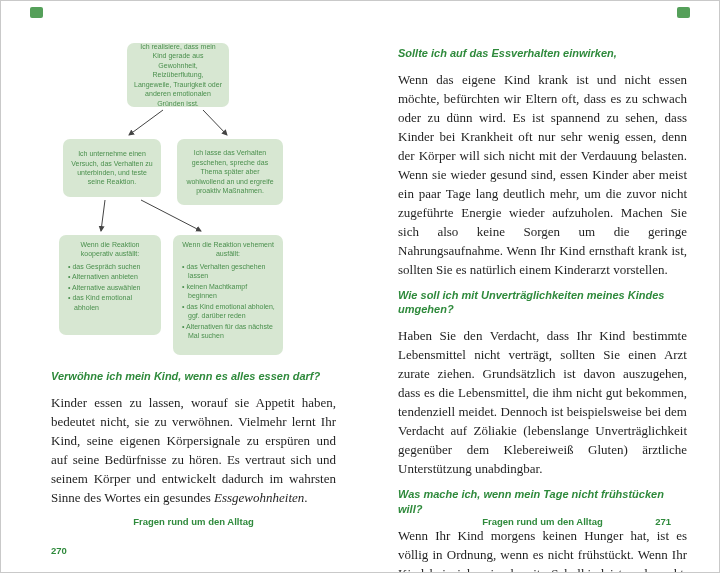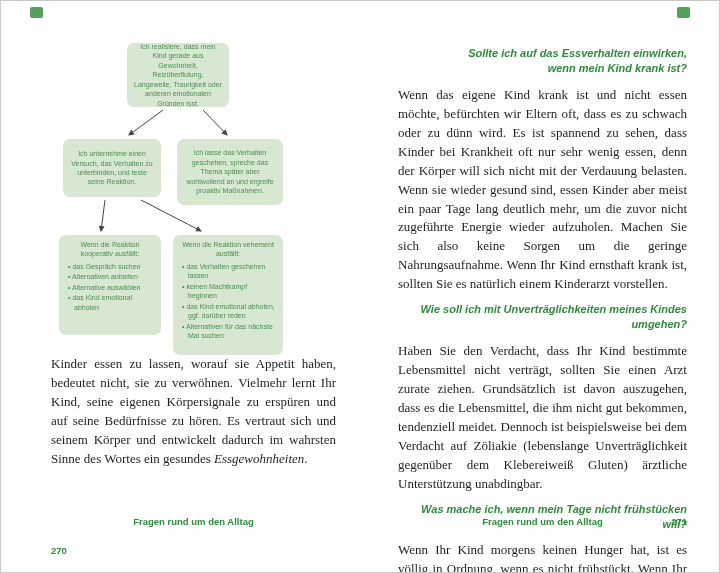--- a/index.html
+++ b/index.html
@@ -41,42 +41,42 @@
   #fc-mr    { left:126px; top:96px;  width:106px; height:66px; }
   #fc-bl    { left:8px;   top:192px; width:102px; height:100px; }
   #fc-br    { left:122px; top:192px; width:110px; height:120px; }
   .arrows { position:absolute; left:0; top:0; pointer-events:none; }
 
   
   .q-heading {
     font-family:"Liberation Sans", sans-serif;
     font-style:italic; font-weight:bold;
     color:var(--accent_green,#2f8a3c);
-    font-size:11px; line-height:1.35; text-align:right;
+    font-size:11px; line-height:1.35; text-align:left;
     margin:0 0 10px;
   }
   .q-heading.mt { margin-top:8px; }
   .fc-gap { margin-top:14px; }
   .body-p {
     font-size:13px; line-height:1.46; text-align:justify;
     margin:0; hyphens:auto; -webkit-hyphens:auto;
   }
   .body-p .ital { font-style:italic; }
 
   
   .footer {
     position:absolute; top:515px; left:0; right:0;
     font-family:"Liberation Sans", sans-serif;
     font-weight:bold; font-size:9.5px;
     color:var(--accent_green,#2f8a3c);
   }
   .page.left  .footer { left:50px; right:24px; }
   .page.right .footer { left:38px; right:32px; }
   .footer .pn-left  { position:absolute; left:0;margin-top:29px; }
-  .footer .pn-right { position:absolute; right:0; }
+  .footer .pn-right { position:absolute; right:16px; }
   .footer .running  { position:absolute; left:50%; transform:translateX(-50%); white-space:nowrap; }
 </style>
 </head>
 <body>
 
 <div class="book">
   <div class="corner-tab left"></div>
   <div class="corner-tab right"></div>
 
   <div class="spread">
@@ -114,33 +114,33 @@
               <path d="M0,0 L6,3 L0,6 Z" fill="#444"></path>
             </marker>
           </defs>
           <line x1="112" y1="67" x2="78" y2="92" stroke="#444" stroke-width="1" marker-end="url(#ah)"></line>
           <line x1="152" y1="67" x2="176" y2="92" stroke="#444" stroke-width="1" marker-end="url(#ah)"></line>
           <line x1="54" y1="157" x2="50" y2="188" stroke="#444" stroke-width="1" marker-end="url(#ah)"></line>
           <line x1="90" y1="157" x2="150" y2="188" stroke="#444" stroke-width="1" marker-end="url(#ah)"></line>
         </svg>
       </div>
 
+      <h3 class="q-heading fc-gap">Verwöhne ich mein Kind, wenn es alles essen darf?</h3>
       <p class="body-p"><span>Kinder essen zu lassen, worauf sie Appetit haben, bedeutet nicht, sie zu verwöhnen. Vielmehr lernt Ihr Kind, seine eigenen Körpersignale zu erspüren und auf seine Bedürfnisse zu hören. Es vertraut sich und seinem Körper und entwickelt dadurch im wahrsten Sinne des Wortes ein gesundes </span><span class="ital">Essgewohnheiten</span><span>.</span></p>
 
       <div class="footer">
         <span class="pn-left">270</span>
         <span class="running">Fragen rund um den Alltag</span>
       </div>
     </div>
 
     <div class="page right">
 
       <h3 class="q-heading">
         <span>Sollte ich auf das Essverhalten einwirken,</span><br>
-        <span>wenn mein Kind krank ist?</span>
       </h3>
       <p class="body-p">Wenn das eigene Kind krank ist und nicht essen möchte, befürchten wir Eltern oft, dass es zu schwach oder zu dünn wird. Es ist spannend zu sehen, dass Kinder bei Krankheit oft nur sehr wenig essen, denn der Körper will sich nicht mit der Verdauung belasten. Wenn sie wieder gesund sind, essen Kinder aber meist ein paar Tage lang deutlich mehr, um die zuvor nicht zugeführte Energie wieder aufzuholen. Machen Sie sich also keine Sorgen um die geringe Nahrungsaufnahme. Wenn Ihr Kind ernsthaft krank ist, sollten Sie es natürlich einem Kinderarzt vorstellen.</p>
 
       <h3 class="q-heading mt">Wie soll ich mit Unverträglichkeiten meines Kindes umgehen?</h3>
       <p class="body-p">Haben Sie den Verdacht, dass Ihr Kind bestimmte Lebensmittel nicht verträgt, sollten Sie einen Arzt zurate ziehen. Grundsätzlich ist davon auszugehen, dass es die Lebensmittel, die ihm nicht gut bekommen, tendenziell meidet. Dennoch ist beispielsweise bei dem Verdacht auf Zöliakie (lebenslange Unverträglichkeit gegenüber dem Klebereiweiß Gluten) ärztliche Unterstützung unabdingbar.</p>
 
       <h3 class="q-heading mt">Was mache ich, wenn mein Tage nicht frühstücken will?</h3>
       <p class="body-p">Wenn Ihr Kind morgens keinen Hunger hat, ist es völlig in Ordnung, wenn es nicht frühstückt. Wenn Ihr Kind beispielsweise bereits Schulkind ist und merkt, dass es den Hunger kaum bis zur Frühstückspause aushalten kann, wird es seine Essgewohnheiten anpassen. Wenn es aber wunderbar bis zur Pause durchhalten kann, scheint der Verzicht auf das Frühstück gut in den Tagesrhythmus des Kindes zu passen.</p>
 
       <div class="footer">

